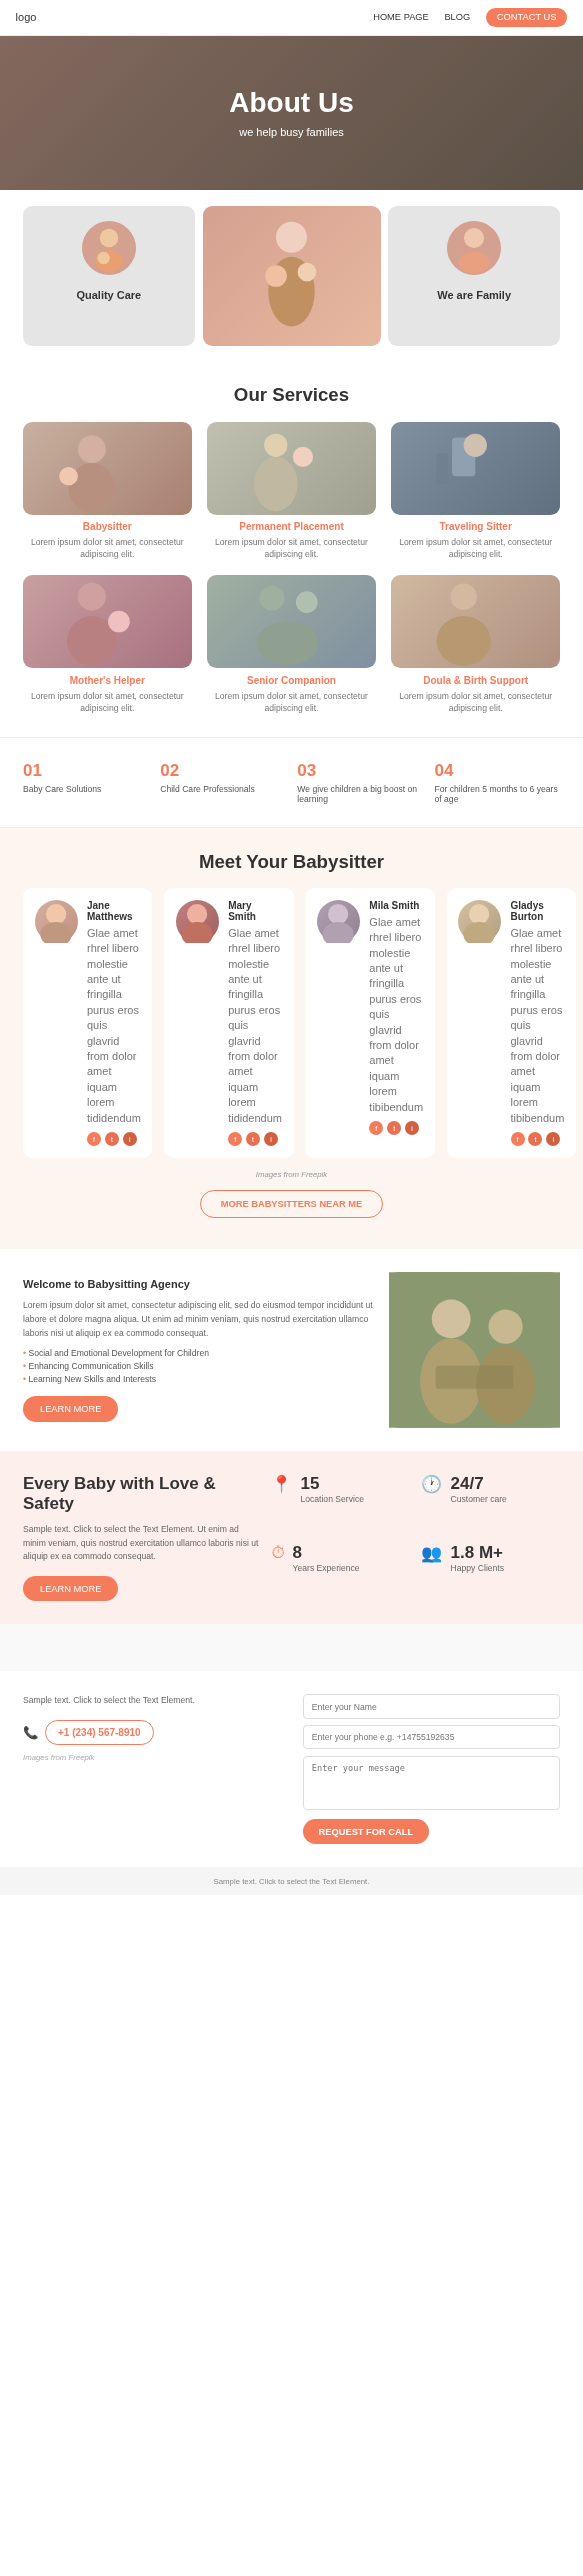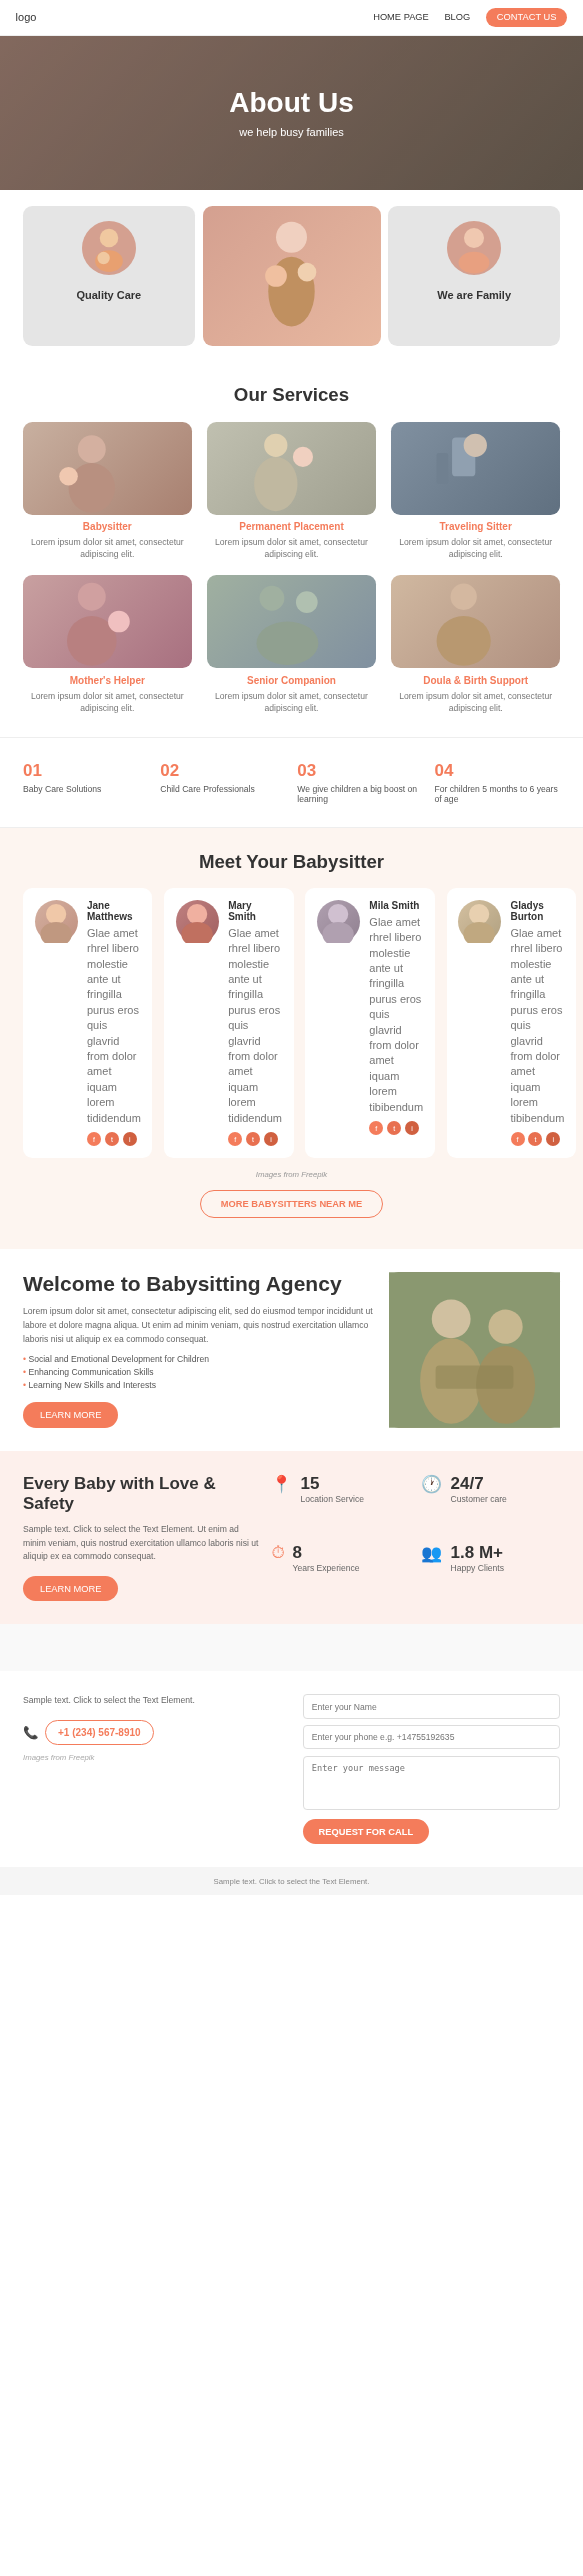--- a/index.html
+++ b/index.html
@@ -94,21 +94,21 @@
       display: block; margin: 7.8px auto; background: transparent; border: 1.6px solid #f47c5b;
       color: #f47c5b; border-radius: 19.4px; padding: 7.8px 19.4px; font-size: 9.3px;
       font-weight: bold; cursor: pointer; text-align: center; width: fit-content;
     }
 
     
     .welcome-section {
       display: flex; gap: 15.6px; padding: 23px; align-items: center; background: #fff;
     }
     .welcome-content { flex: 1; }
-    .welcome-title { font-size: 21px; font-weight: bold; color: #333; margin-bottom: 9.3px; }
+    .welcome-title { font-size: 11px; font-weight: bold; color: #333; margin-bottom: 9.3px; }
     .welcome-desc { font-size: 8.6px; color: #666; line-height: 1.6; margin-bottom: 7.8px; }
     .welcome-list { list-style: none; margin-bottom: 11.7px; }
     .welcome-list li { font-size: 8.6px; color: #555; margin-bottom: 3.1px; }
     .welcome-list li::before { content: "• "; color: #f47c5b; }
     .learn-btn {
       background: #f47c5b; color: #fff; border: none; border-radius: 19.4px;
       padding: 7.8px 17px; font-size: 9.3px; cursor: pointer;
     }
     .welcome-img {
       width: 171px; height: 156px; border-radius: 9.3px;

